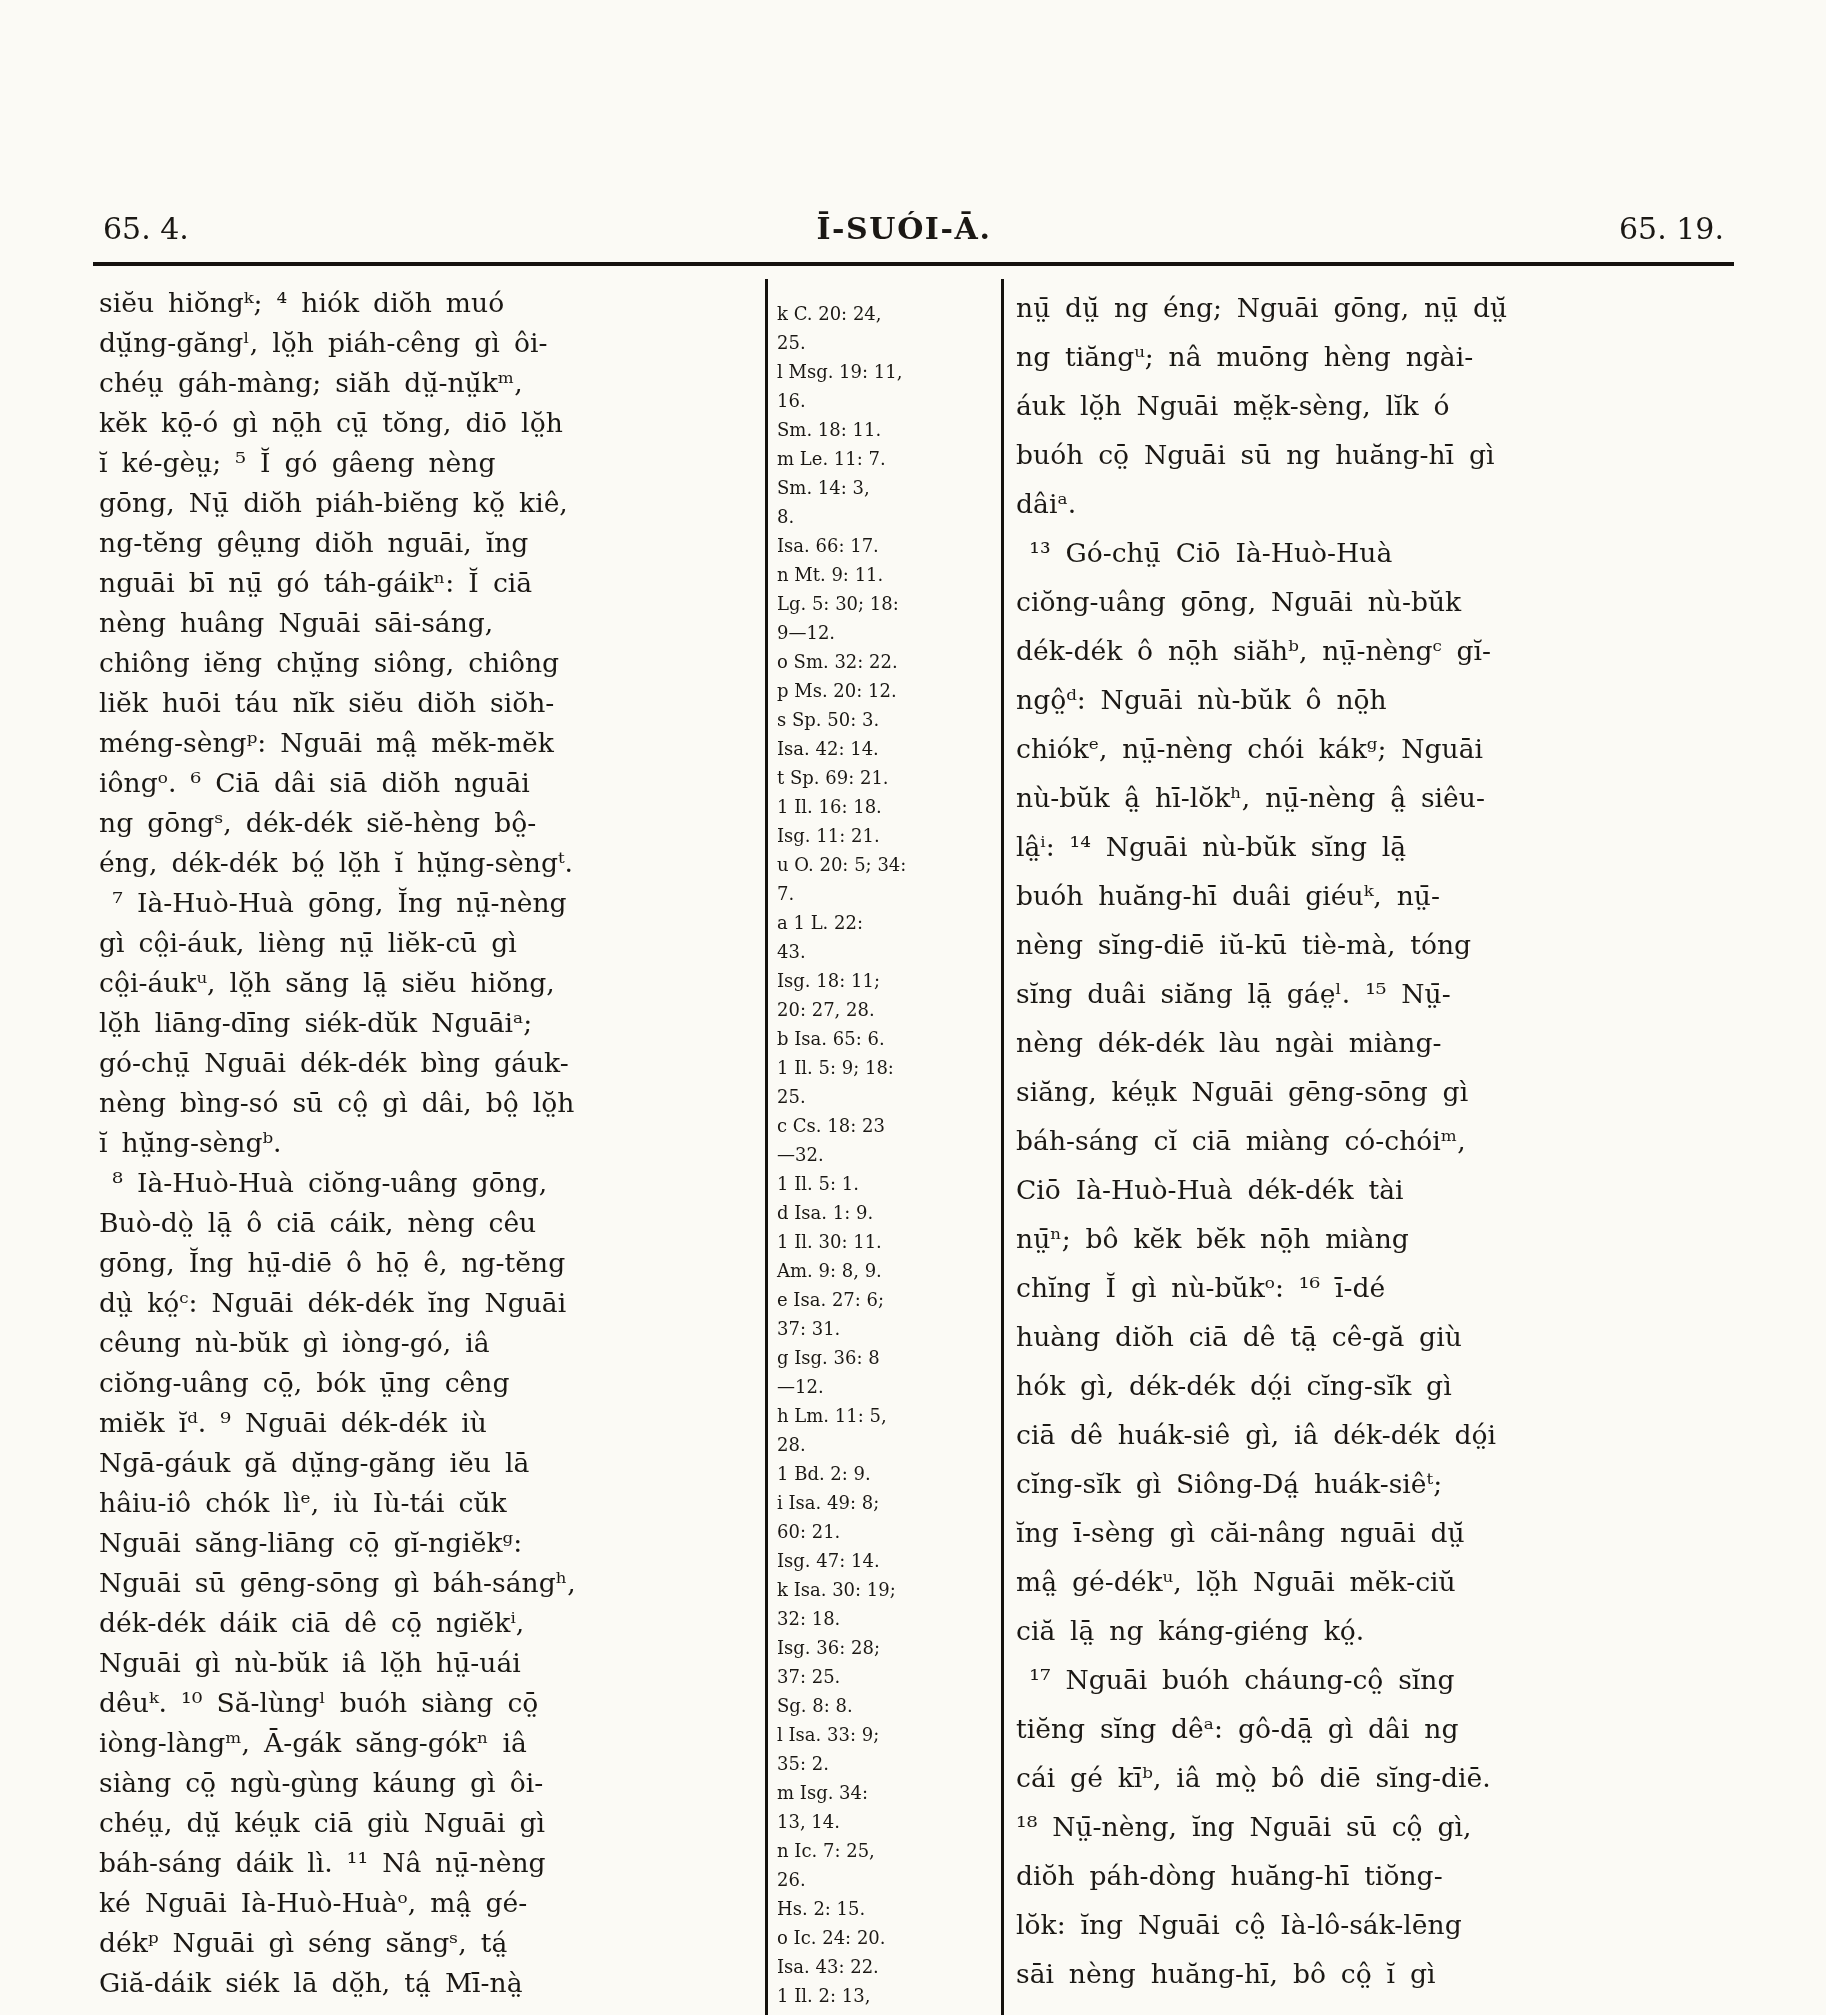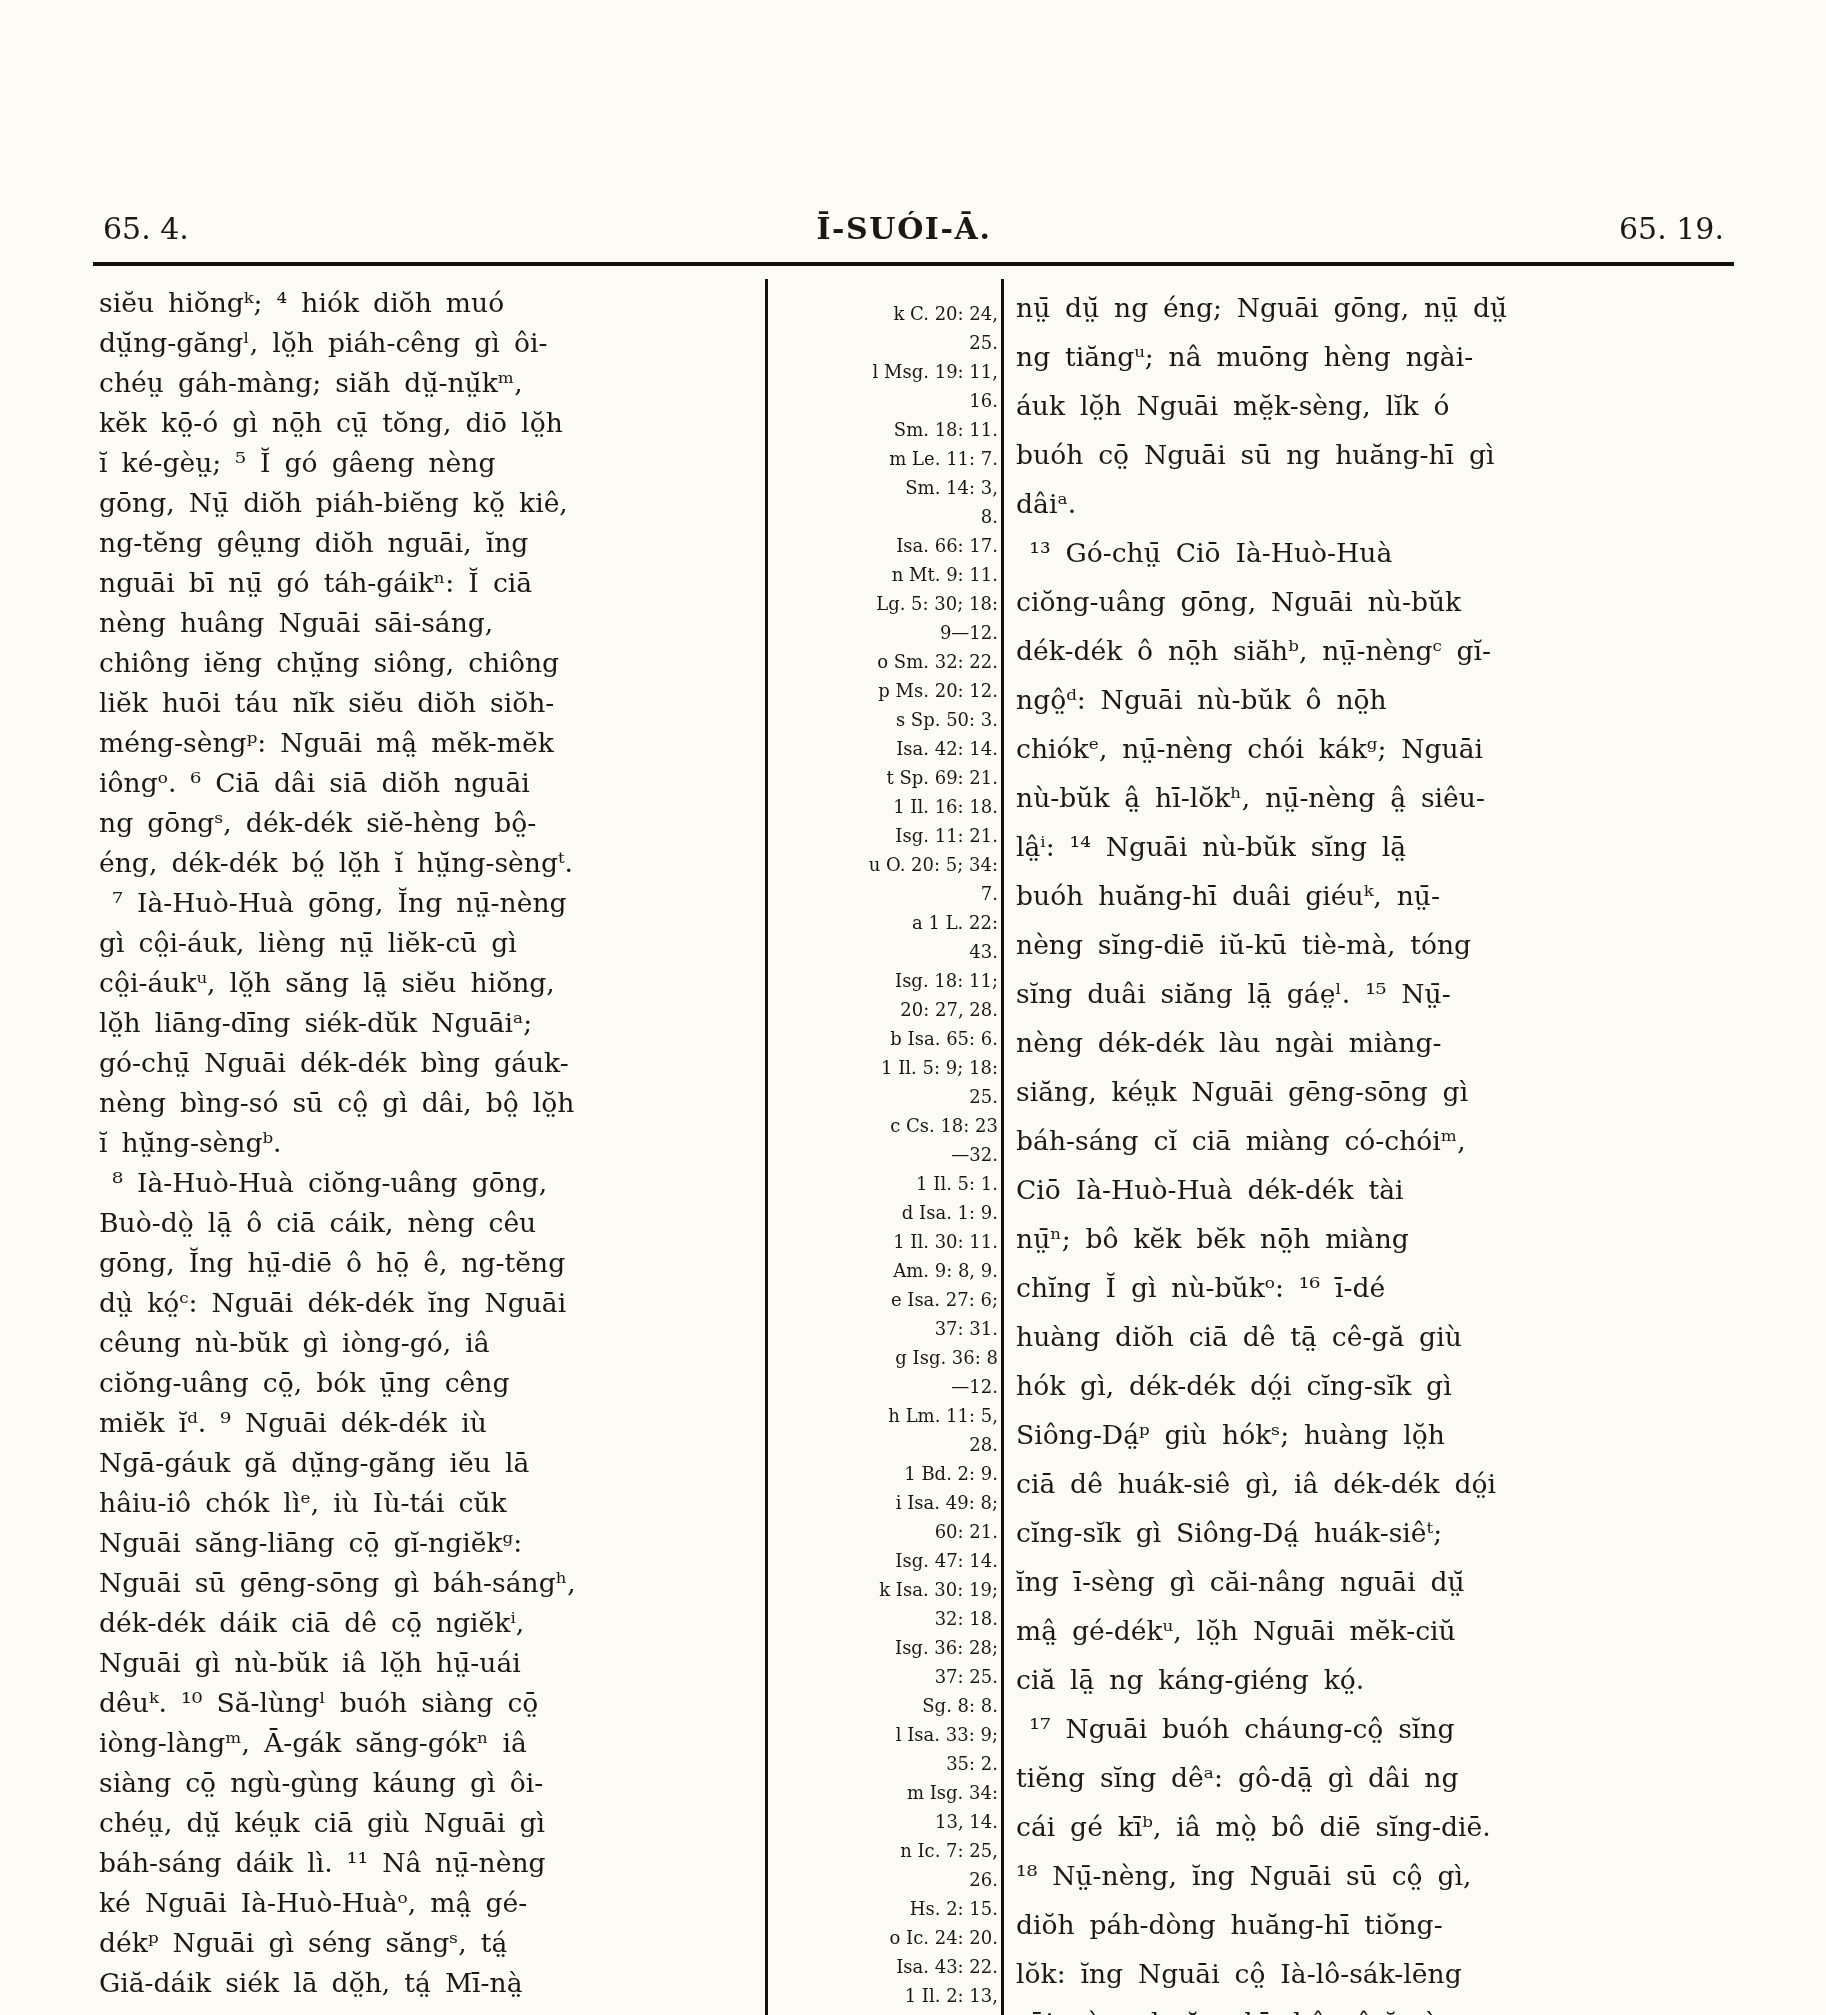--- a/index.html
+++ b/index.html
@@ -16,21 +16,21 @@
   }
   .header .title{letter-spacing:1.6px;font-weight:bold;}
   .rule-h{position:absolute;top:262px;left:93px;width:1641px;height:4px;background:#15120e;}
   .vrule{position:absolute;top:279px;height:2005px;width:2.8px;background:#15120e;}
   .vrule.left{left:765px;}
   .vrule.right{left:1001px;}
   .col{position:absolute;}
   .col-left{top:283px;left:99px;width:663px;font-size:26.6px;word-spacing:5.6px;}
   .col-left .line{height:40px;line-height:40px;white-space:nowrap;}
   .col-center{top:299px;left:777px;width:221px;font-size:18px;}
-  .col-center .line{height:29px;line-height:29px;white-space:nowrap;text-align:right;}
+  .col-center .line{height:29px;line-height:29px;white-space:nowrap;}
   .col-right{top:283px;left:1016px;width:721px;font-size:26.6px;word-spacing:6.4px;}
   .col-right .line{height:49px;line-height:49px;white-space:nowrap;}
 </style>
 </head>
 <body>
 
 <div class="page">
 
   <div class="header">
     <span>65. 4.</span>
@@ -170,21 +170,20 @@
       <div class="line">nèng sĭng-diē iŭ-kū tiè-mà, tóng</div>
       <div class="line">sĭng duâi siăng lā̤ gáe̤ˡ. ¹⁵ Nṳ̄-</div>
       <div class="line">nèng dék-dék làu ngài miàng-</div>
       <div class="line">siăng, kéṳk Nguāi gēng-sōng gì</div>
       <div class="line">báh-sáng cĭ ciā miàng có-chóiᵐ,</div>
       <div class="line">Ciō Ià-Huò-Huà dék-dék tài</div>
       <div class="line">nṳ̄ⁿ; bô kĕk bĕk nō̤h miàng</div>
       <div class="line">chĭng Ĭ gì nù-bŭkᵒ: ¹⁶ ī-dé</div>
       <div class="line">huàng diŏh ciā dê tā̤ cê-gă giù</div>
       <div class="line">hók gì, dék-dék dó̤i cĭng-sĭk gì</div>
-      <div class="line">Siông-Dá̤ᵖ giù hókˢ; huàng lŏ̤h</div>
       <div class="line">ciā dê huák-siê gì, iâ dék-dék dó̤i</div>
       <div class="line">cĭng-sĭk gì Siông-Dá̤ huák-siêᵗ;</div>
       <div class="line">ĭng ī-sèng gì căi-nâng nguāi dṳ̆</div>
       <div class="line">mâ̤ gé-dékᵘ, lŏ̤h Nguāi mĕk-ciŭ</div>
       <div class="line">ciă lā̤ ng káng-giéng kó̤.</div>
       <div class="line"> ¹⁷ Nguāi buóh cháung-cô̤ sĭng</div>
       <div class="line">tiĕng sĭng dêᵃ: gô-dā̤ gì dâi ng</div>
       <div class="line">cái gé kīᵇ, iâ mò̤ bô diē sĭng-diē.</div>
       <div class="line">¹⁸ Nṳ̄-nèng, ĭng Nguāi sū cô̤ gì,</div>
       <div class="line">diŏh páh-dòng huăng-hī tiŏng-</div>

